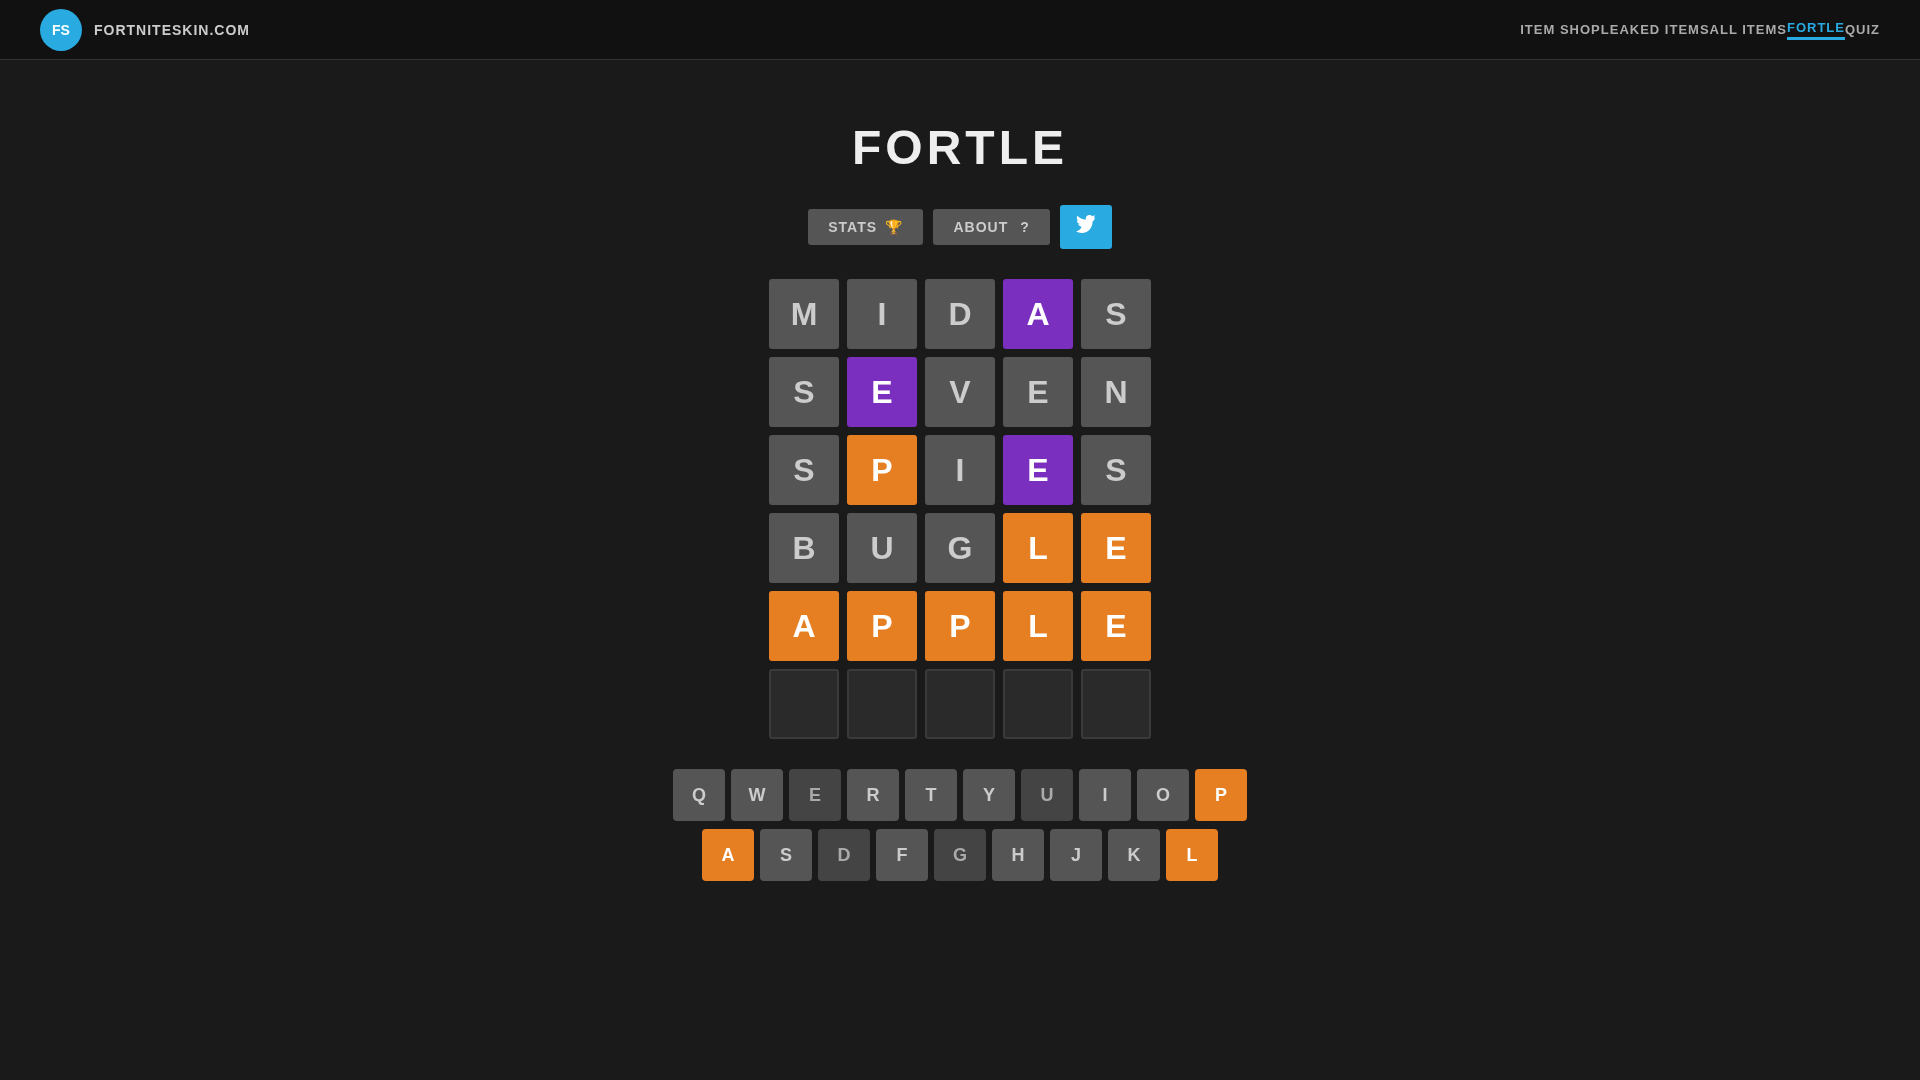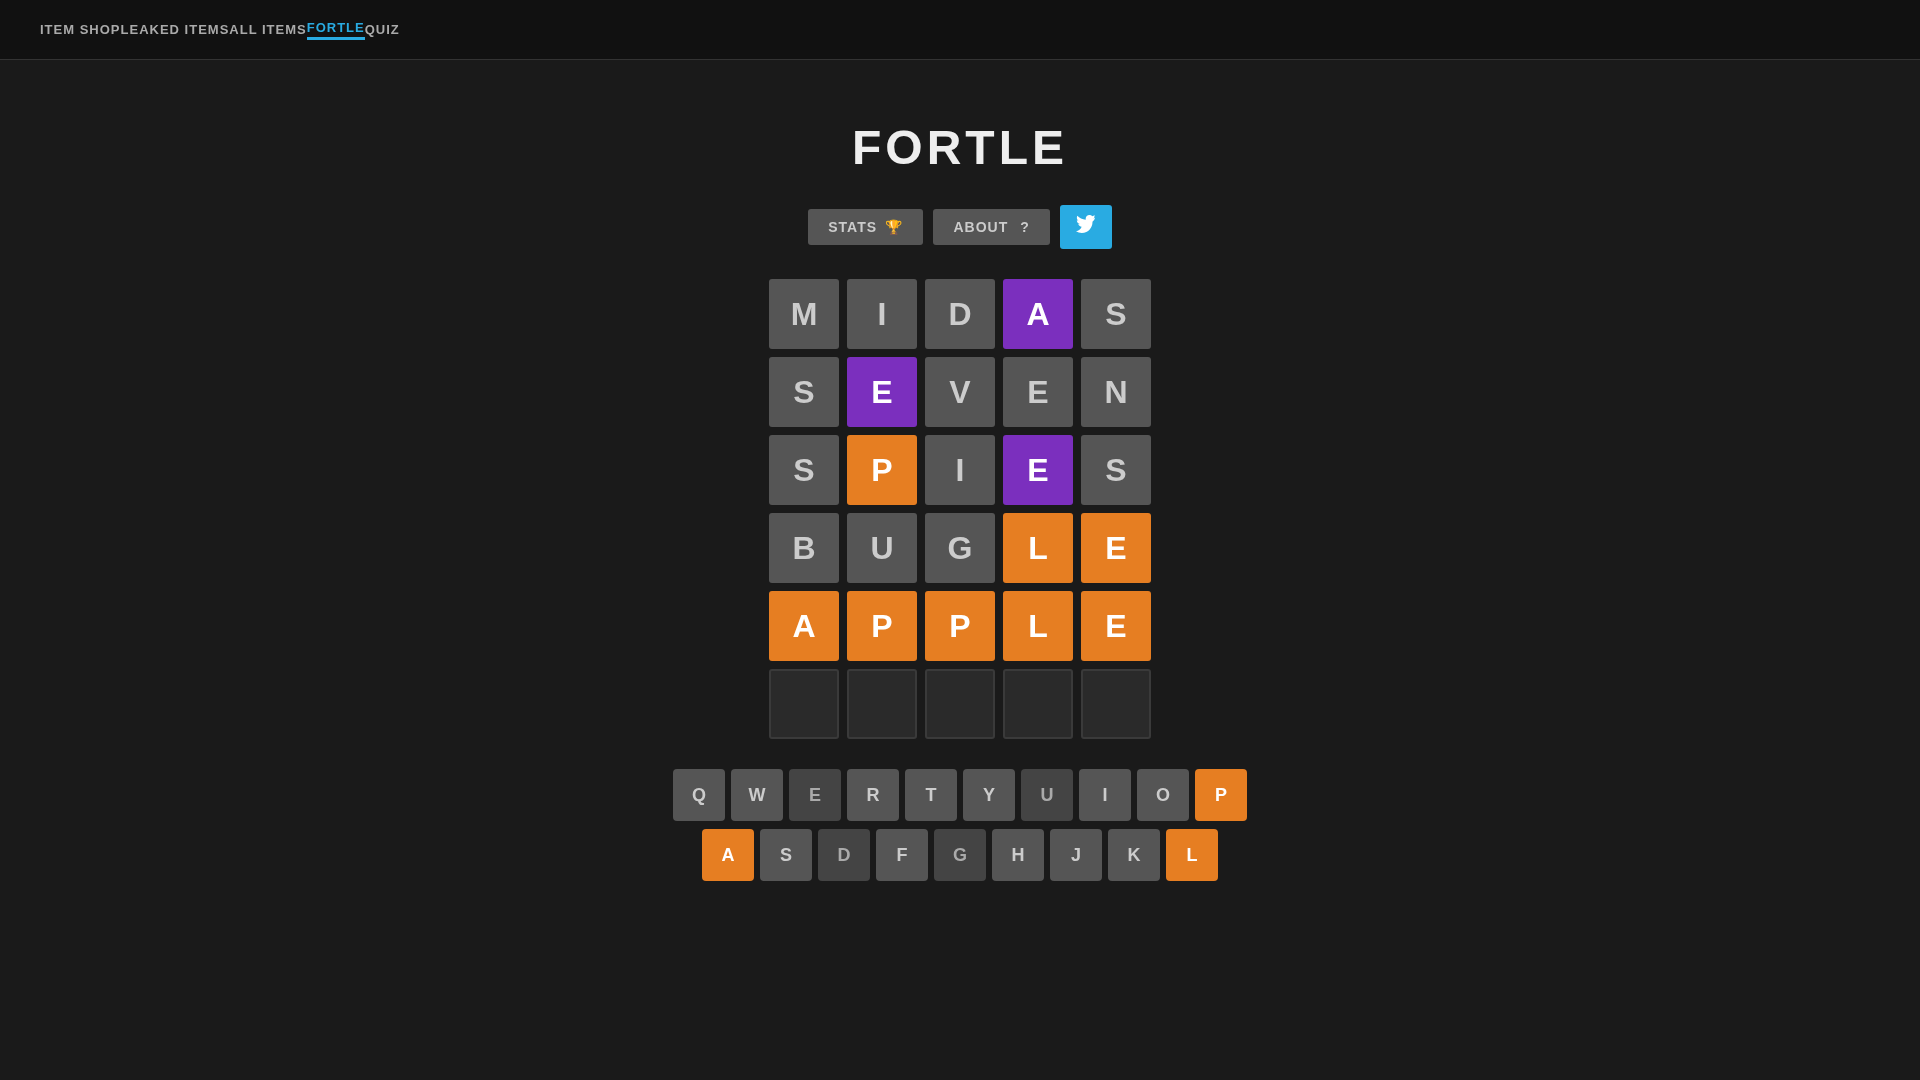--- a/index.html
+++ b/index.html
@@ -187,20 +187,24 @@
       cursor: pointer;
       text-transform: uppercase;
     }
     .key-orange { background: #e67e22; color: #fff; }
     .key-gray-dark { background: #444; color: #aaa; }
   </style>
 </head>
 <body>
 
 <header>
+  <div class="logo-area">
+    <div class="logo-circle">FS</div>
+    <span class="site-name">FORTNITESKIN.COM</span>
+  </div>
   <nav>
     <a class="nav-link">ITEM SHOP</a>
     <a class="nav-link">LEAKED ITEMS</a>
     <a class="nav-link">ALL ITEMS</a>
     <a class="nav-link active">FORTLE</a>
     <a class="nav-link">QUIZ</a>
   </nav>
 </header>
 
 <main>

